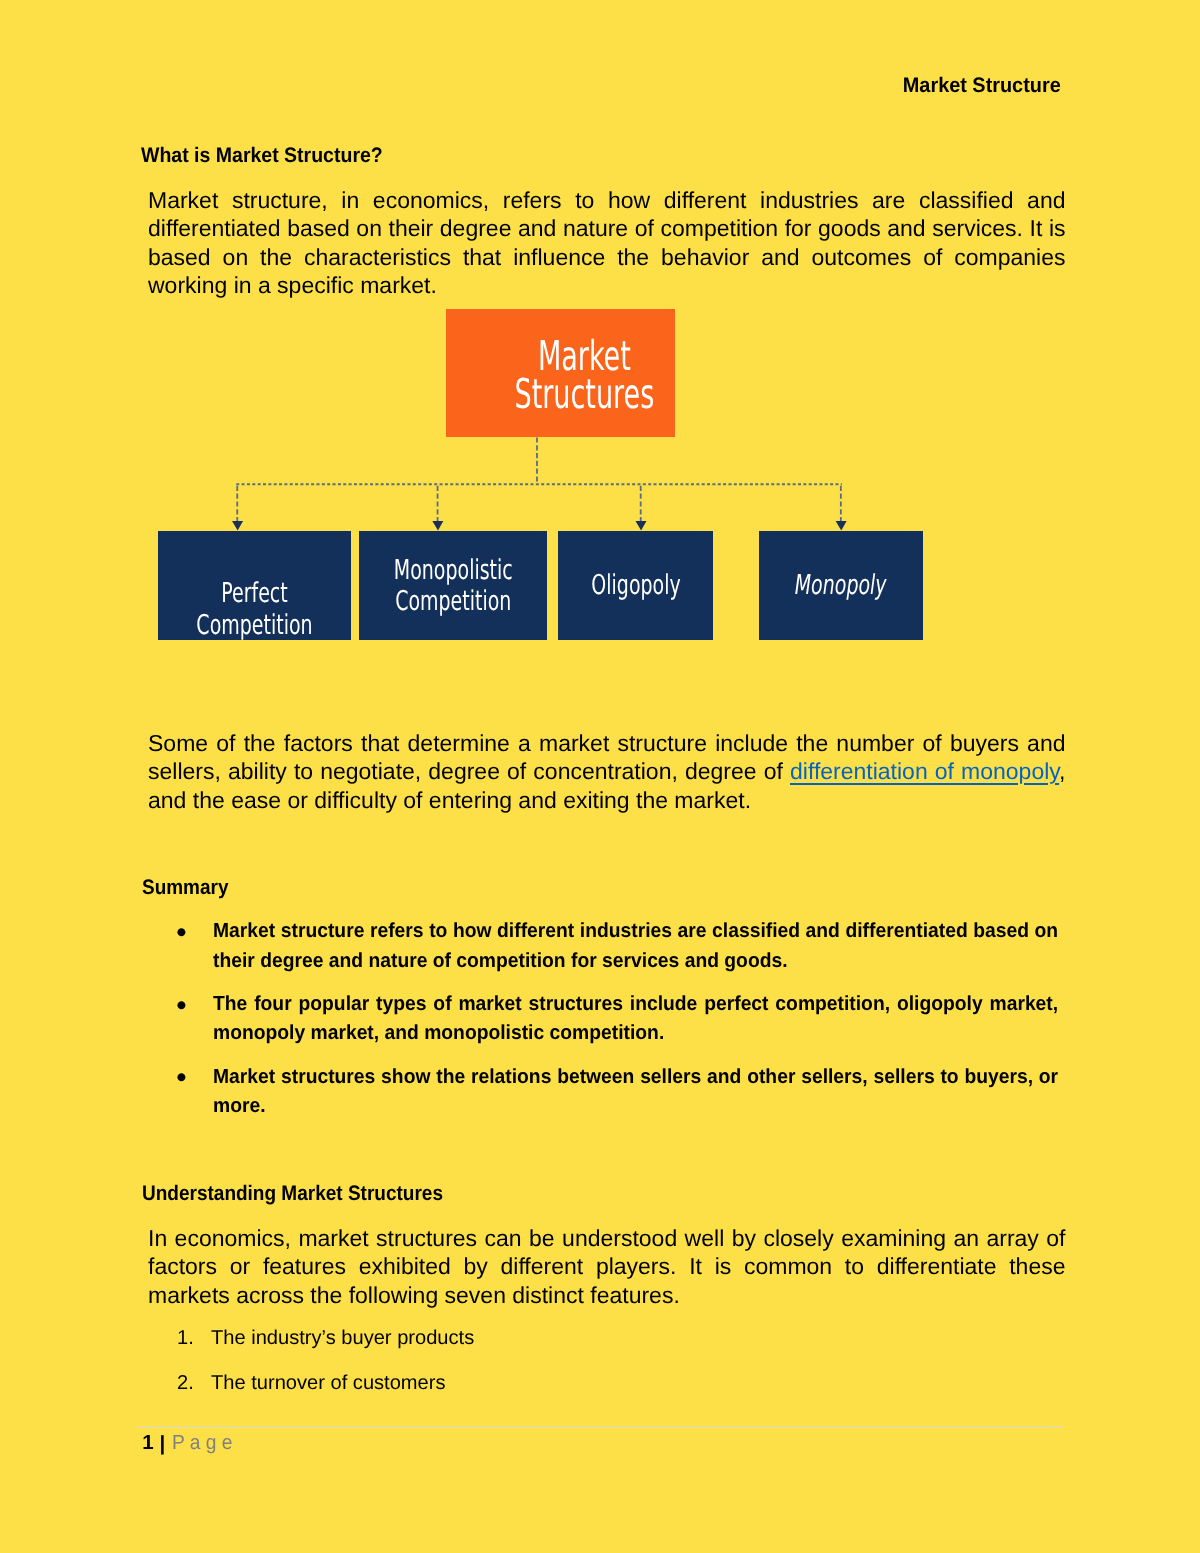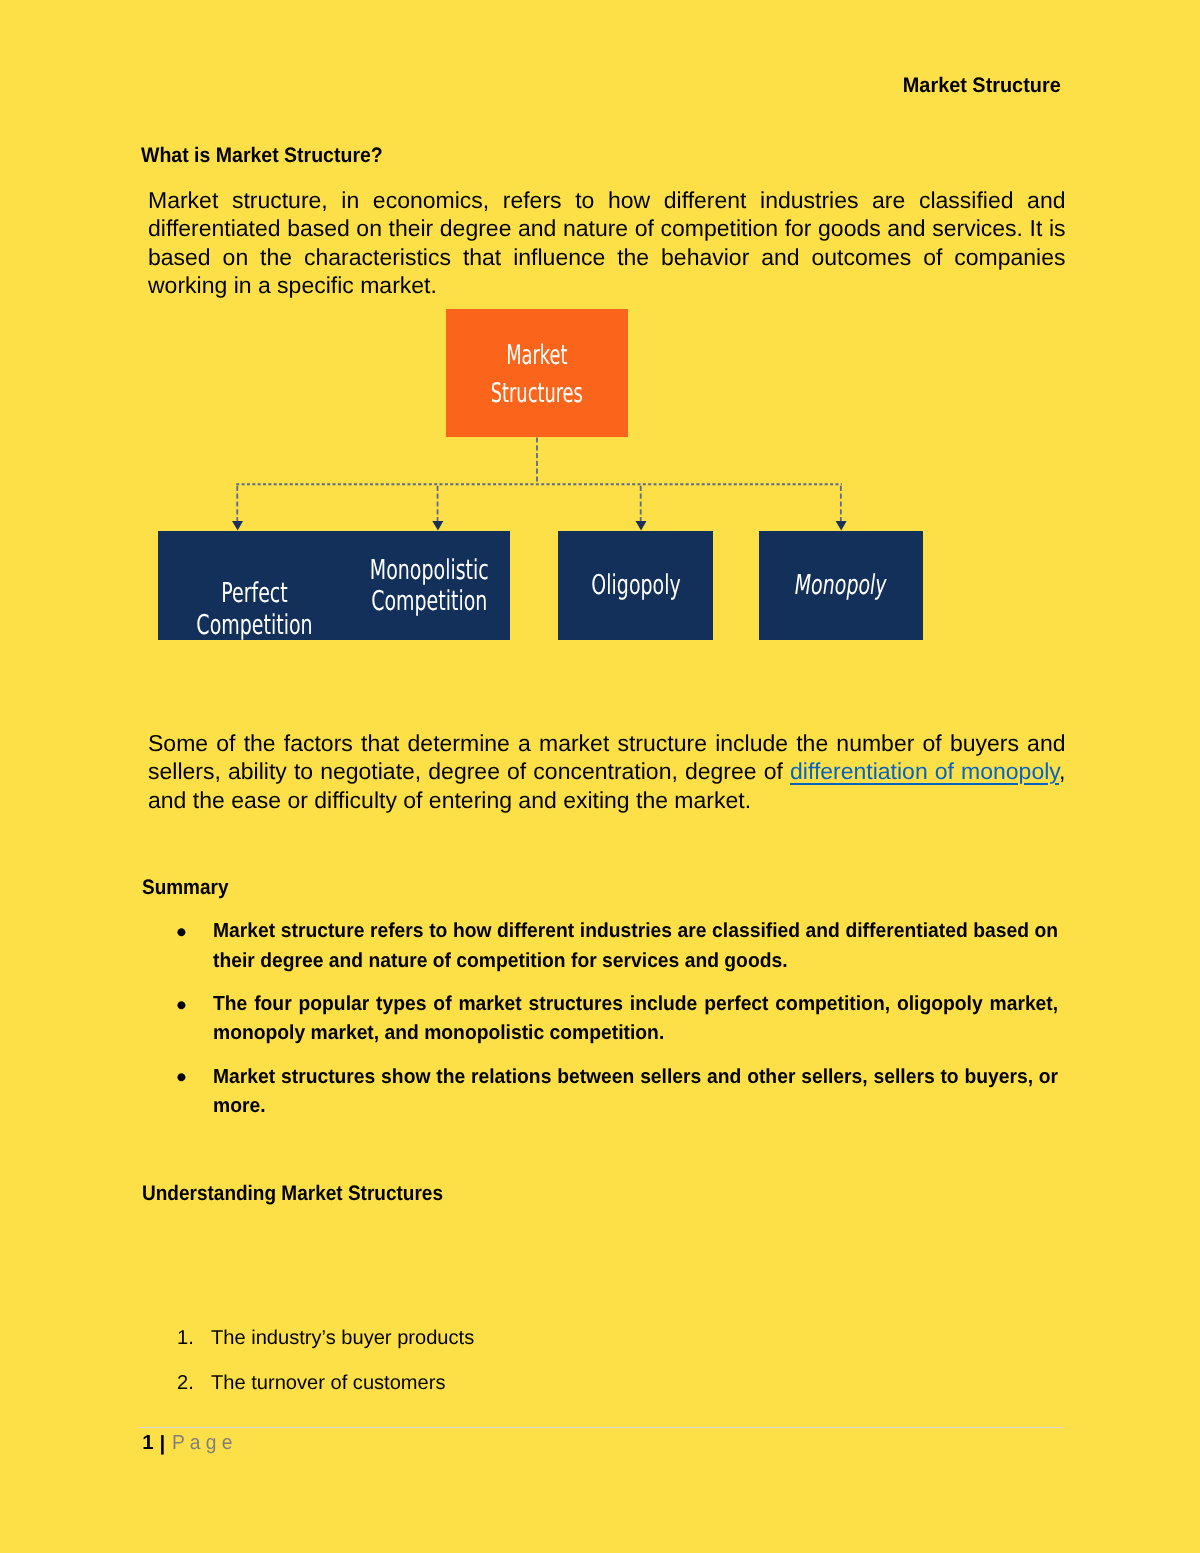--- a/index.html
+++ b/index.html
@@ -55,27 +55,27 @@
 
   
   .diagram{position:absolute;left:0;top:0;width:1200px;height:1553px;}
   .dbox{position:absolute;display:flex;align-items:center;justify-content:center;
         text-align:center;color:#fff;
         font-family:"DejaVu Sans Condensed","DejaVu Sans", sans-serif;font-weight:400;}
   .dbox .inner{transform-origin:50% 50%;}
   .dbox .inner > div{white-space:nowrap;}
   .dsvg{position:absolute;left:0;top:0;}
   .dbox.root{left:446.3px;top:309.1px;width:181.4px;height:127.7px;background:#FA641B;
-             font-size:27px;line-height:38px;}
+             font-size:41px;line-height:38px;padding-left:47px;}
   .dbox.root .inner{transform:scaleX(0.733) translateY(2.1px);}
   .dbox.child{top:530.5px;height:109.8px;background:#123059;
               font-size:27.43px;line-height:31.4px;}
   .dbox.child .inner{transform:scaleX(0.770) translateY(1.2px);}
   .dbox.c1{left:158px;width:193px;align-items:flex-end;}
-  .dbox.c2{left:349px;width:161px;}
+  .dbox.c2{left:359px;width:188px;}
   .dbox.c3{left:558.3px;width:155px;}
   .dbox.c4{left:758.5px;width:164.7px;font-style:italic;}
   .dbox.c3 .inner,.dbox.c4 .inner{transform:scaleX(0.770) translateY(0.4px);}
 </style>
 </head>
 <body>
 
 <div class="page">
 
   <div class="hdr">Market Structure</div>
@@ -142,20 +142,21 @@
     <span class="bmark" style="top:1.2px;">•</span>
     <div class="bi" style="top:0px;">Market structure refers to how different industries are classified and differentiated based on their degree and nature of competition for services and goods.</div>
     <span class="bmark" style="top:73.3px;">•</span>
     <div class="bi" style="top:72.9px;">The four popular types of market structures include perfect competition, oligopoly market, monopoly market, and monopolistic competition.</div>
     <span class="bmark" style="top:145.9px;">•</span>
     <div class="bi" style="top:145.8px;">Market structures show the relations between sellers and other sellers, sellers to buyers, or more.</div>
   </div>
 
   <div class="h2" style="left:141.5px;top:1183.5px;transform:scaleX(0.905);">Understanding Market Structures</div>
 
+  <div class="p" style="top:1223.8px;">In economics, market structures can be understood well by closely examining an array of factors or features exhibited by different players. It is common to differentiate these markets across the following seven distinct features.</div>
 
   <div class="nums" style="top:1324px;">
     <div class="ni" style="top:0px;"><span class="num">1.</span><span>The industry’s buyer products</span></div>
     <div class="ni" style="top:45.2px;"><span class="num">2.</span><span>The turnover of customers</span></div>
   </div>
 
   <div class="footer-rule"></div>
   <div class="footer">
       <span class="pg">1</span>
       <span class="sep">|</span>

